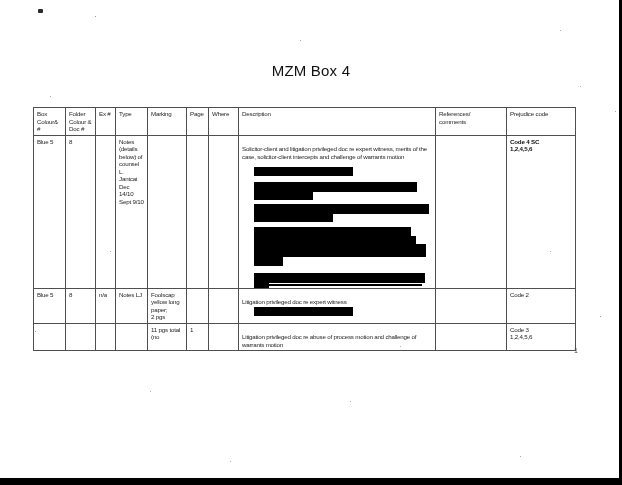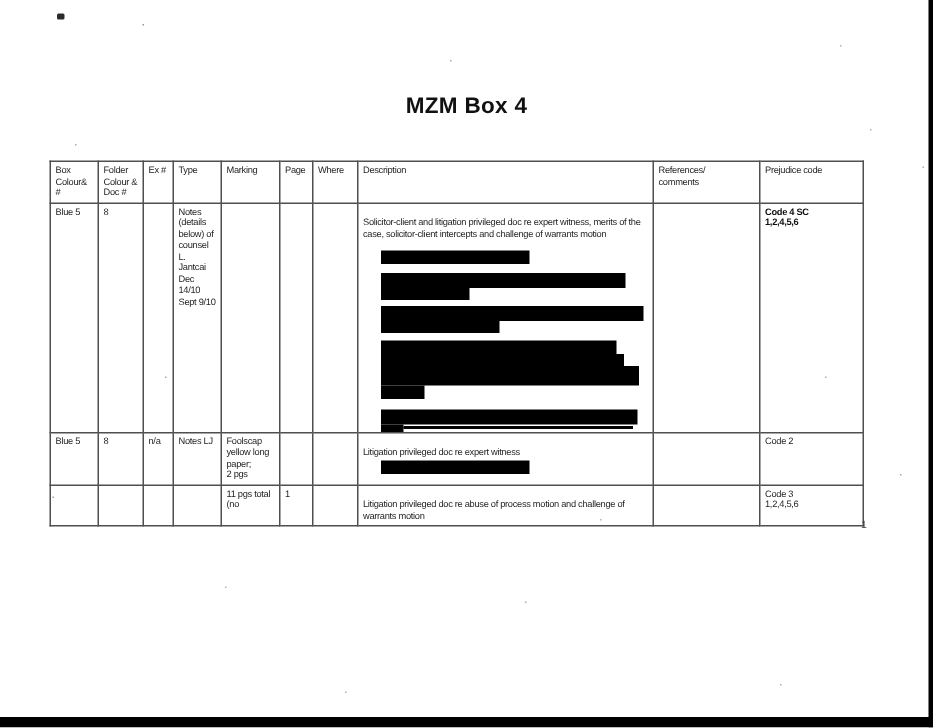--- a/index.html
+++ b/index.html
@@ -4,21 +4,21 @@
 <style>
   * { margin: 0; padding: 0; box-sizing: border-box; }
   html, body { width: 622px; height: 485px; }
   body { font-family: "Liberation Sans", sans-serif; background: #ffffff; }
   .page {
     position: relative; width: 622px; height: 485px;
     background: #ffffff; overflow: hidden; color: #1a1a1a;
   }
   .title {
     position: absolute; top: 62px; left: 0; width: 622px;
-    text-align: center; font-size: 15px; font-weight: bold;
+    text-align: center; font-size: 15px; font-weight: normal;
     letter-spacing: 0.2px; color: #111;
   }
   table.doc-table {
     position: absolute; left: 33px; top: 107px;
     border-collapse: collapse; table-layout: fixed; width: 542px;
     font-size: 6.2px; line-height: 7.5px; letter-spacing: -0.2px; color: #1f1f1f;
   }
   table.doc-table td {
     border: 1px solid #4f4f4f; vertical-align: top;
     padding: 2px 3px; white-space: pre-line; overflow: hidden;

